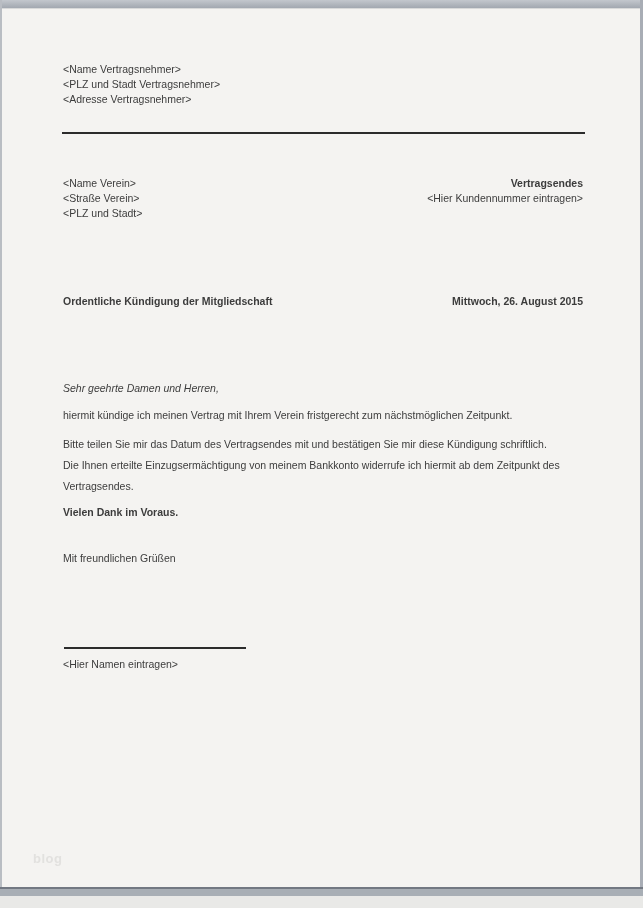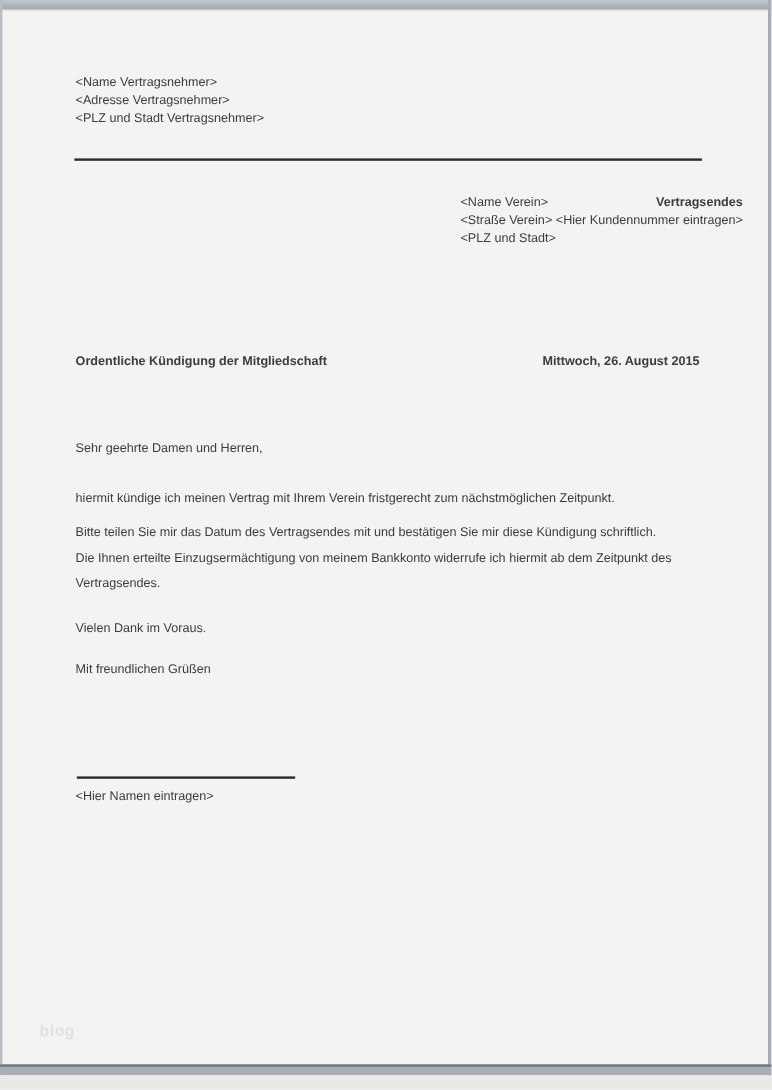--- a/index.html
+++ b/index.html
@@ -40,34 +40,34 @@
 
   .abs { position: absolute; white-space: nowrap; }
   .bold { font-weight: bold; }
 
   .sender { left: 63px; top: 62px; }
   .rule-top {
     left: 62px; top: 132px; width: 523px; height: 2px;
     background: #2b2b2b;
   }
   .recipient-row {
-    left: 63px; top: 162px; width: 520px;
-    display: flex; justify-content: flex-end; margin-left: 36px;
+    left: 63px; top: 176px; width: 520px;
+    display: flex; justify-content: space-between;
   }
   .customer { text-align: right; }
   .subject-row {
     left: 63px; top: 294px; width: 520px;
     display: flex; justify-content: space-between;
   }
-  .salutation { left: 63px; top: 367px; }
+  .salutation { left: 63px; top: 381px; font-style: italic; }
   .p1 { left: 63px; top: 408px; }
   .p2-l1 { left: 63px; top: 437px; }
   .p2-l2 { left: 63px; top: 458px; }
   .p2-l3 { left: 63px; top: 479px; }
-  .thanks { left: 63px; top: 517px; }
+  .thanks { left: 63px; top: 505px; font-weight: bold; }
   .closing { left: 63px; top: 551px; }
   .sig-line {
     left: 64px; top: 647px; width: 182px; height: 1.6px;
     background: #2b2b2b;
   }
   .sig-name { left: 63px; top: 657px; }
   .watermark {
     left: 33px; top: 851px;
     color: #e2e1df; font-size: 13px; font-weight: bold;
     letter-spacing: 0.5px;
@@ -78,22 +78,22 @@
 
 <div class="screen">
 
   <div class="edge edge-top"></div>
   <div class="edge edge-left"></div>
   <div class="edge edge-right"></div>
   <div class="edge edge-bottom"></div>
 
   <div class="abs sender">
     <div>&lt;Name Vertragsnehmer&gt;</div>
+    <div>&lt;PLZ und Stadt Vertragsnehmer&gt;</div>
     <div>&lt;Adresse Vertragsnehmer&gt;</div>
-    <div>&lt;PLZ und Stadt Vertragsnehmer&gt;</div>
   </div>
 
   <div class="abs rule-top"></div>
 
   <div class="abs recipient-row">
     <div>
       <div>&lt;Name Verein&gt;</div>
       <div>&lt;Straße Verein&gt;</div>
       <div>&lt;PLZ und Stadt&gt;</div>
     </div>

